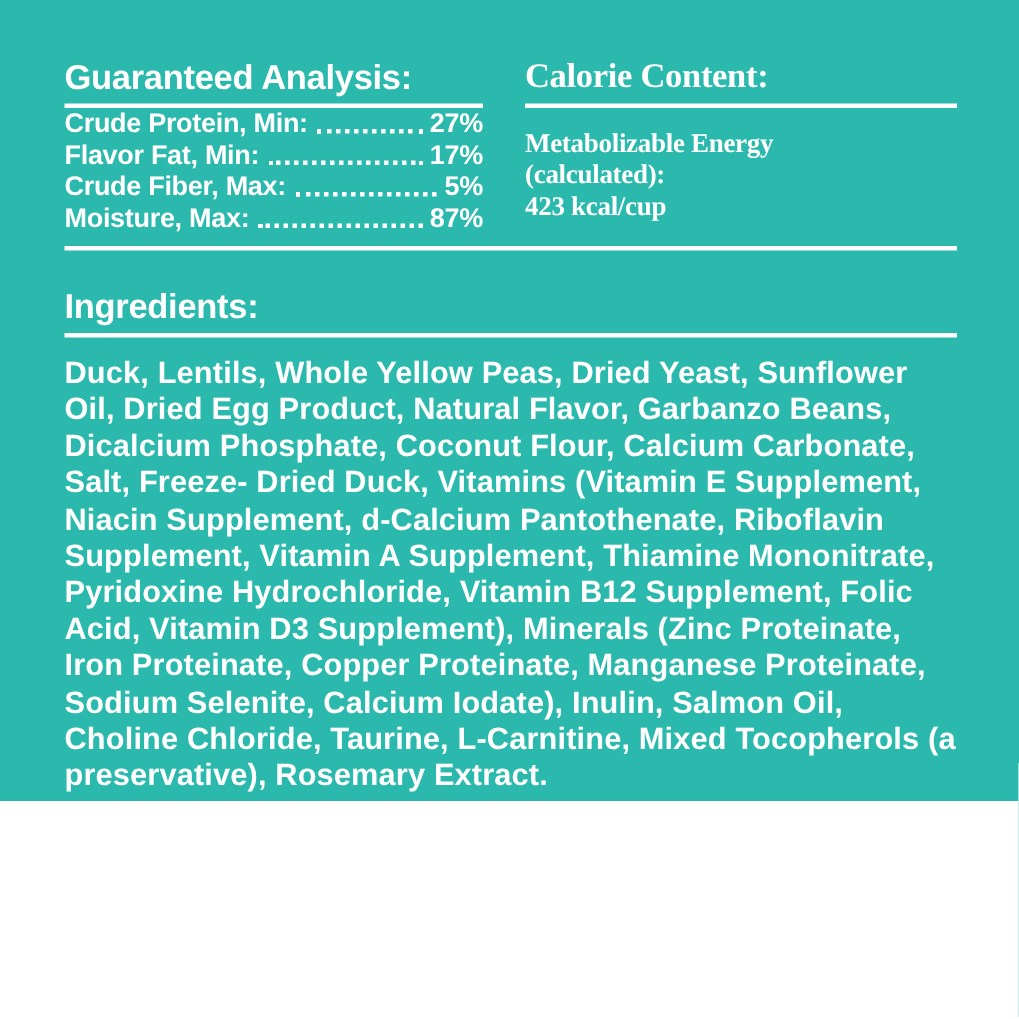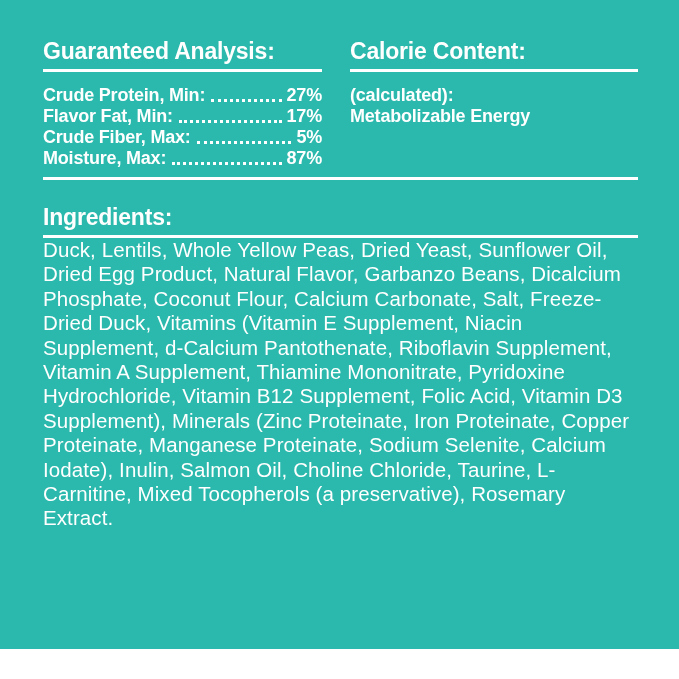--- a/index.html
+++ b/index.html
@@ -8,41 +8,41 @@
   }
   * { margin: 0; padding: 0; box-sizing: border-box; }
   html, body { background: #ffffff; }
   body {
     width: 679px;
     height: 679px;
     font-family: "Liberation Sans", "DejaVu Sans", sans-serif;
   }
   .label {
     width: 679px;
-    height: 649px;
+    height: 534px;
     background: var(--bg);
     color: var(--fg);
     padding: 40px 41px 16px 43px;
     overflow: hidden;
   }
   .top-columns {
     display: flex;
     gap: 28px;
   }
   .col-ga { width: 279px; flex: 0 0 279px; }
-  .col-cc { flex: 1 1 auto; }
+  .col-cc { flex: 1 1 auto; font-family: Liberation Serif, serif; }
   .section-title {
     font-size: 23px;
     line-height: 22px;
     font-weight: 700;
     letter-spacing: -0.2px;
     padding-bottom: 7px;
     border-bottom: 3px solid var(--fg);
   }
-  .ga-rows { margin-top: 13px; }
+  .ga-rows { }
   .ga-row {
     display: flex;
     align-items: baseline;
     font-size: 18px;
     line-height: 21px;
     font-weight: 600;
     letter-spacing: -0.2px;
     white-space: nowrap;
   }
   .leader {
@@ -61,24 +61,24 @@
     letter-spacing: -0.2px;
     white-space: nowrap;
   }
   .separator {
     height: 3px;
     background: var(--fg);
     margin-top: 8px;
   }
   .ingredients { margin-top: 26px; }
   .ingredients-text {
-    margin-top: 0;
+    margin-top: 12px;
     font-size: 20.5px;
     line-height: 24.4px;
-    font-weight: 400;
+    font-weight: 700;
     letter-spacing: 0.1px;
     color: var(--fg);
   }
 </style>
 </head>
 <body>
 
 <div class="label">
 
   <div class="top-columns">
@@ -105,22 +105,23 @@
           <span class="ga-label">Moisture, Max:</span>
           <span class="leader"></span>
           <span class="ga-value">87%</span>
         </div>
       </div>
     </section>
 
     <section class="col-cc">
       <h2 class="section-title">Calorie Content:</h2>
       <div class="cc-lines">
+        <div class="cc-line">Metabolizable Energy</div>
         <div class="cc-line">(calculated):</div>
-        <div class="cc-line">Metabolizable Energy</div>
+        <div class="cc-line">423 kcal/cup</div>
       </div>
     </section>
 
   </div>
 
   <div class="separator"></div>
 
   <section class="ingredients">
     <h2 class="section-title">Ingredients:</h2>
     <p class="ingredients-text">Duck, Lentils, Whole Yellow Peas, Dried Yeast, Sunflower Oil, Dried Egg Product, Natural Flavor, Garbanzo Beans, Dicalcium Phosphate, Coconut Flour, Calcium Carbonate, Salt, Freeze- Dried Duck, Vitamins (Vitamin E Supplement, Niacin Supplement, d-Calcium Pantothenate, Riboflavin Supplement, Vitamin A Supplement, Thiamine Mononitrate, Pyridoxine Hydrochloride, Vitamin B12 Supplement, Folic Acid, Vitamin D3 Supplement), Minerals (Zinc Proteinate, Iron Proteinate, Copper Proteinate, Manganese Proteinate, Sodium Selenite, Calcium Iodate), Inulin, Salmon Oil, Choline Chloride, Taurine, L-Carnitine, Mixed Tocopherols (a preservative), Rosemary Extract.</p>

